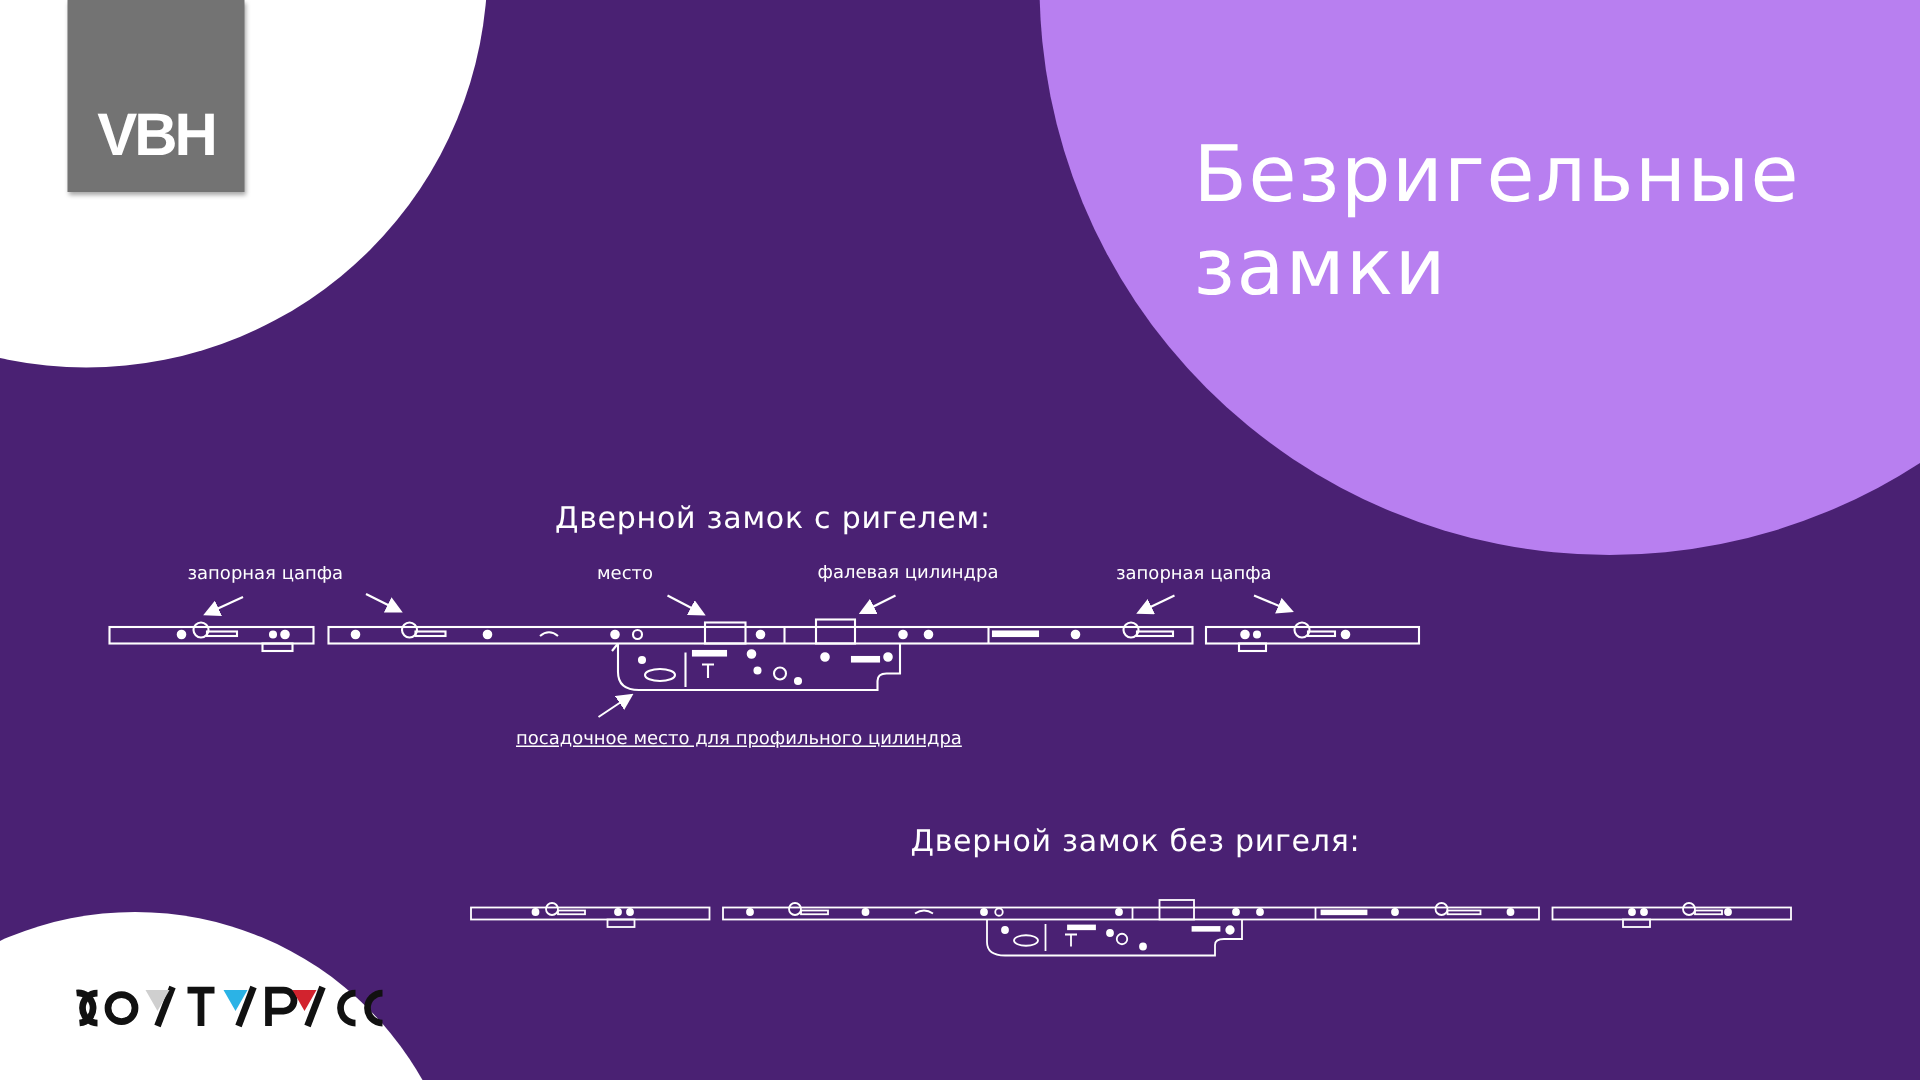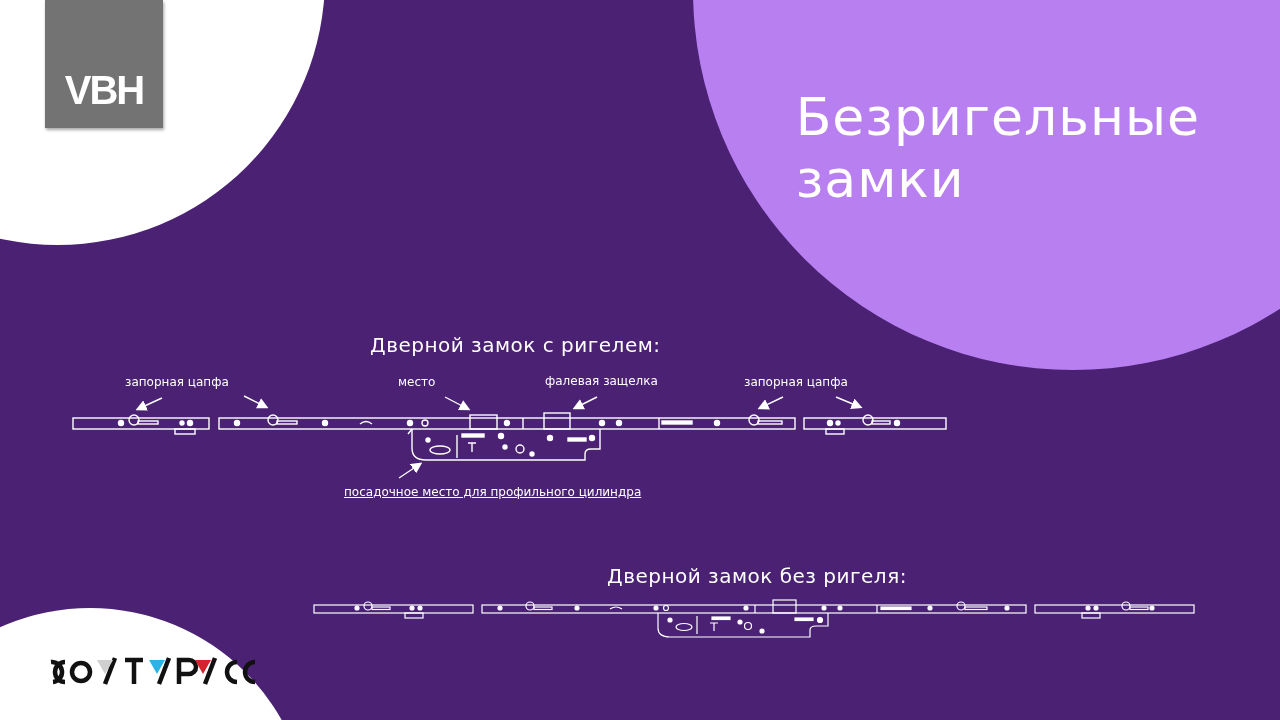--- a/index.html
+++ b/index.html
@@ -46,25 +46,25 @@
     <path d="M208 10 a10 10 0 1 0 0 20"></path>
   </g>
   <polygon points="50,8 66,8 58,22" fill="#cfcfcf"></polygon>
   <polygon points="102,8 118,8 110,22" fill="#2bb3e6"></polygon>
   <polygon points="148,8 164,8 156,22" fill="#d2232e"></polygon>
 </svg>
 
 <div class="diag-heading" style="left:370px;top:333px;">Дверной замок с ригелем:</div>
 <div class="label" style="left:125px;top:375px;">запорная цапфа</div>
 <div class="label" style="left:398px;top:375px;">место</div>
-<div class="label" style="left:545px;top:374px;"><span class="underline-red">фалевая</span><span> защелка</span></div>
+<div class="label" style="left:545px;top:374px;"><span class="underline-red">фалевая</span><span> цилиндра</span></div>
 <div class="label" style="left:744px;top:375px;">запорная цапфа</div>
 <div class="label" style="left:344px;top:485px;text-decoration:underline;">посадочное место для профильного цилиндра</div>
 
-<div class="diag-heading" style="left:607px;top:564px;">Дверной замок без ригеля:</div>
+<div class="diag-heading" style="left:607px;top:548px;">Дверной замок без ригеля:</div>
 
 <svg class="lock" width="1280" height="720" xmlns="http://www.w3.org/2000/svg">
   <defs>
     <marker id="arr" markerWidth="8" markerHeight="8" refX="6" refY="4" orient="auto">
       <path d="M0,0 L8,4 L0,8 z" fill="#fff"></path>
     </marker>
   </defs>
   <g fill="none" stroke="#ffffff" stroke-width="1.4">
 
     <g>

